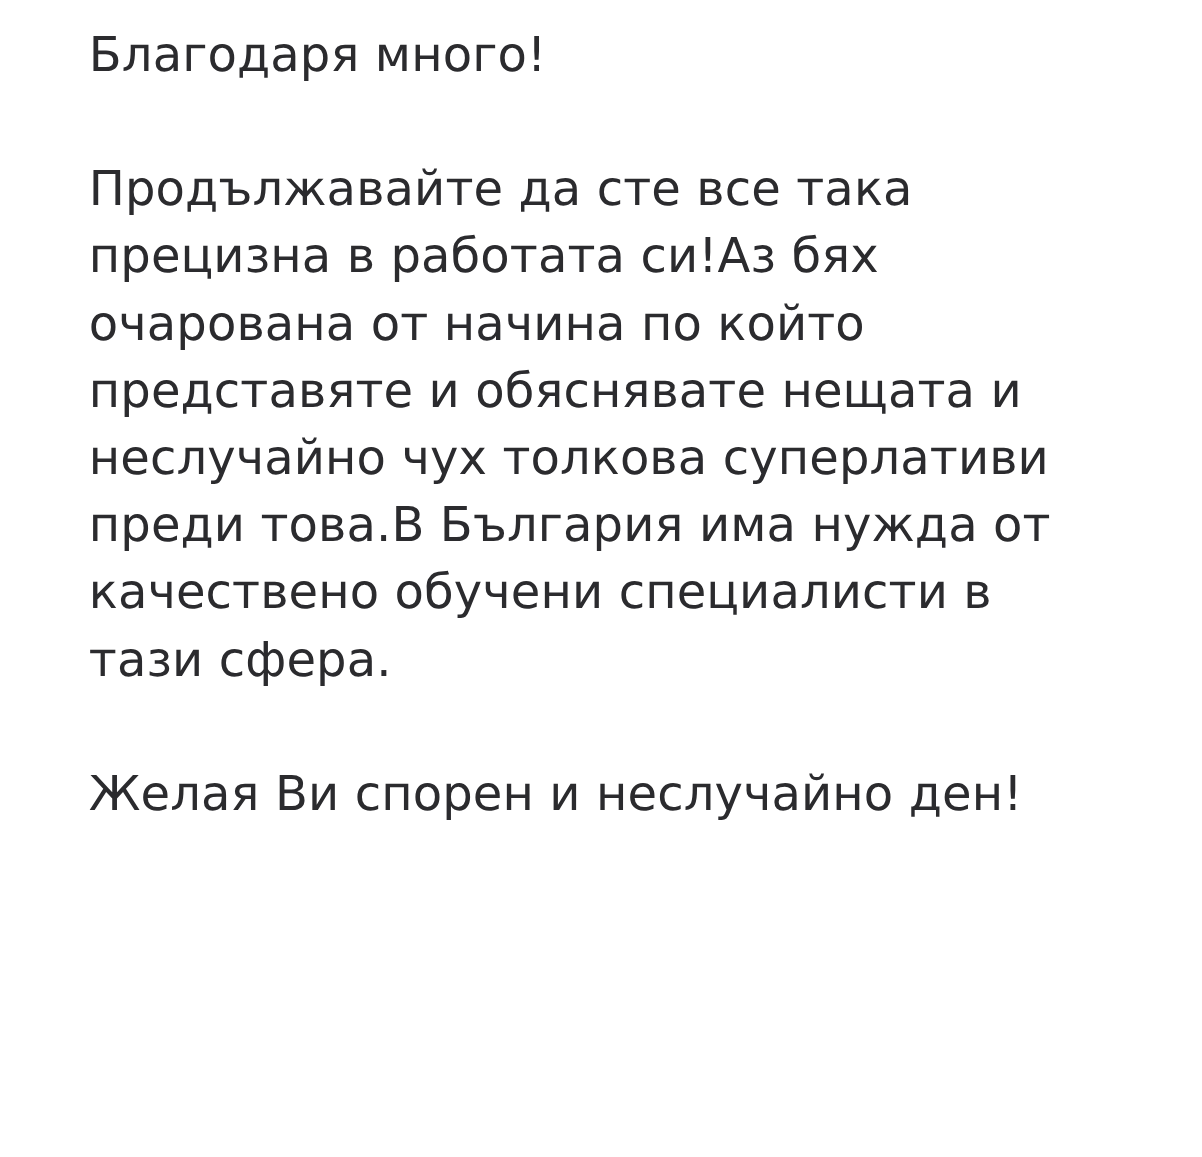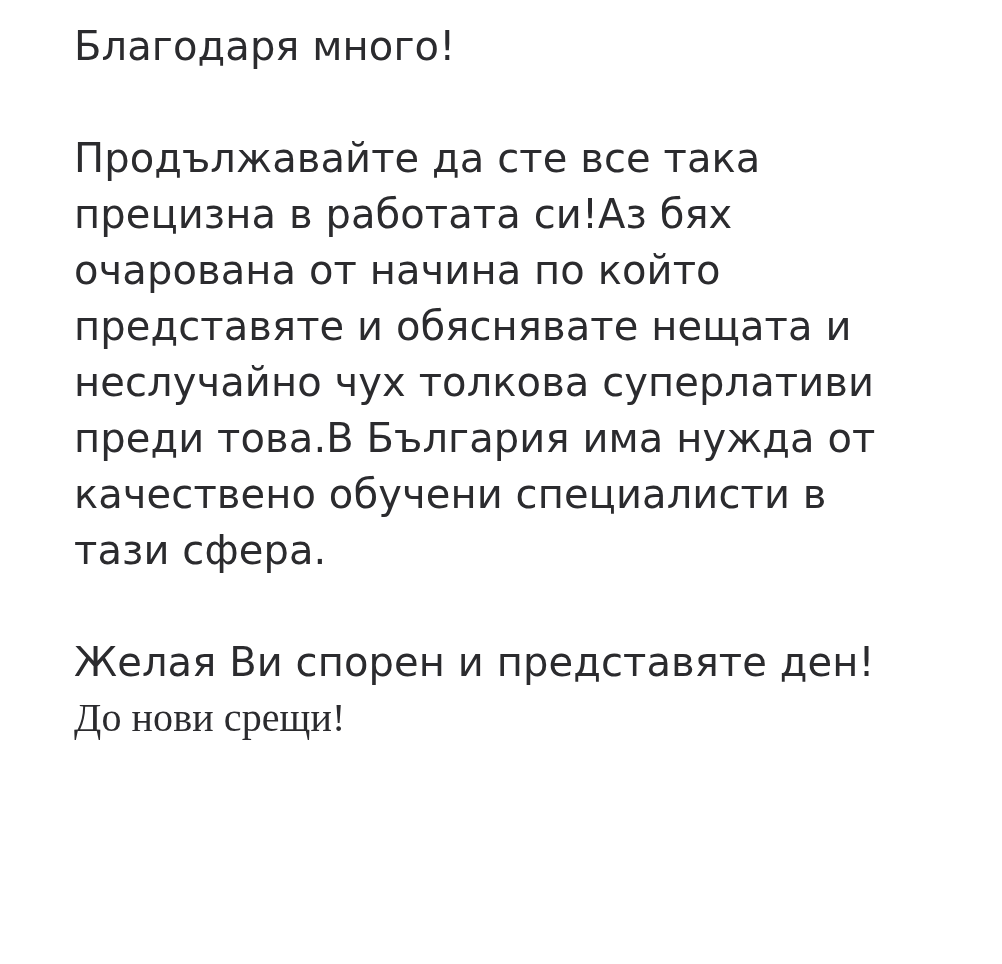--- a/index.html
+++ b/index.html
@@ -44,17 +44,16 @@
 
   <div class="para">Благодаря много!</div>
 
   <div class="gap"></div>
 
 
   <div class="para">Продължавайте да сте все така прецизна в работата си!Аз бях очарована от начина по който представяте и обяснявате нещата и неслучайно чух толкова суперлативи преди това.В България има нужда от качествено обучени специалисти в тази сфера.</div>
 
   <div class="gap"></div>
 
-  <div class="para">Желая Ви спорен и представяте ден!</div>
+  <div class="para">Желая Ви спорен и неслучайно ден!</div>
 
-  <div class="para">До нови срещи!</div>
 
 </div>
 
 </body></html>

